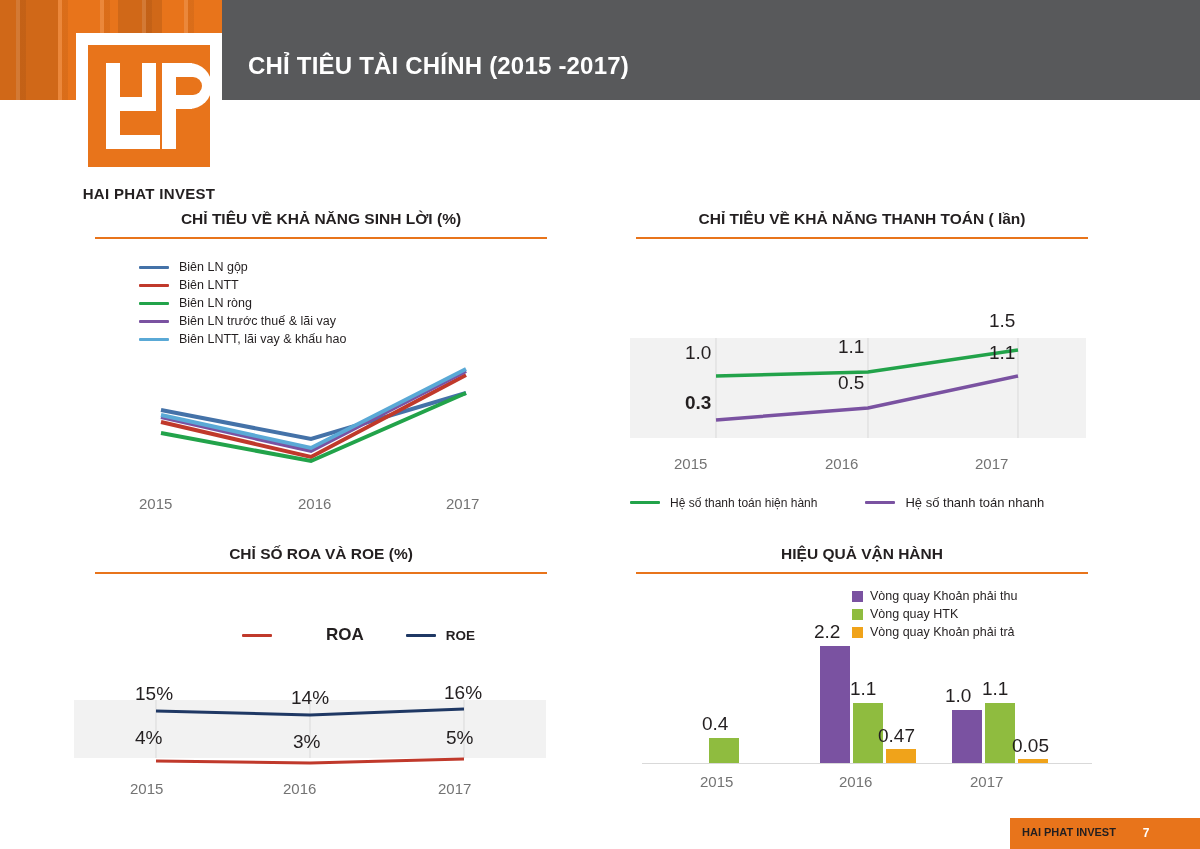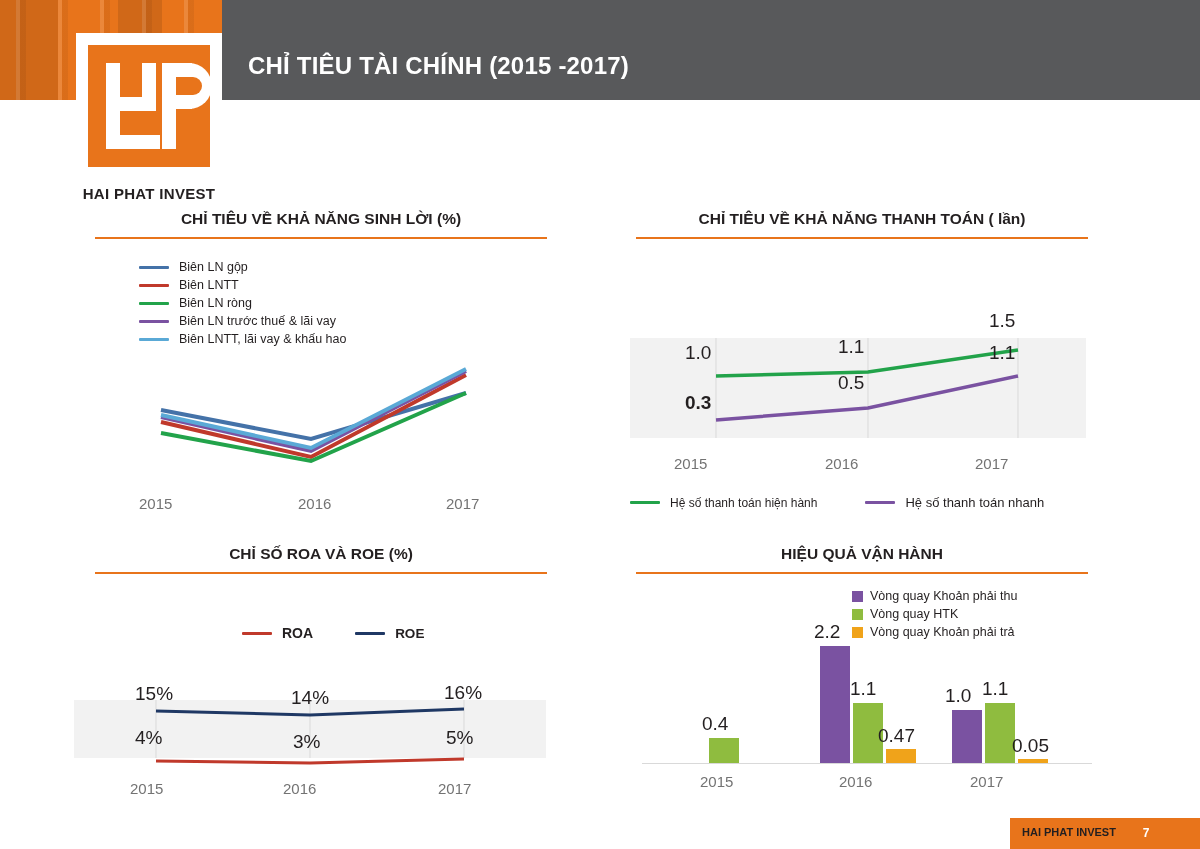--- a/index.html
+++ b/index.html
@@ -160,21 +160,21 @@
   </div>
 </div>
 
 <div class="panel" style="left:76px;top:545px;width:490px;height:260px;">
   <div class="panel-title">CHỈ SỐ ROA VÀ ROE (%)</div>
   <div class="rule" style="width:452px;margin-left:19px;"></div>
 
   <div style="position:absolute;left:166px;top:80px;display:flex;gap:42px;">
     <div class="legend-row">
         <span class="legend-line" style="background:#c0392b;"></span>
-        <span class="legend-txt" style="font-size:14px;font-weight:bold;">ROA</span>
+        <span class="legend-txt" style="font-size:17px;font-weight:bold;margin-left:44px;">ROA</span>
       </div>
     <div class="legend-row">
         <span class="legend-line" style="background:#1f3864;"></span>
         <span class="legend-txt" style="font-size:13.5px;font-weight:bold;">ROE</span>
       </div>
   </div>
 
   <div class="axis-band" style="left:-2px;top:155px;width:472px;height:58px;"></div>
   <svg width="472" height="100" style="position:absolute;left:-2px;top:130px;">
     <line x1="82" y1="25" x2="82" y2="83" stroke="#d9d9d9" stroke-width="1"></line>

